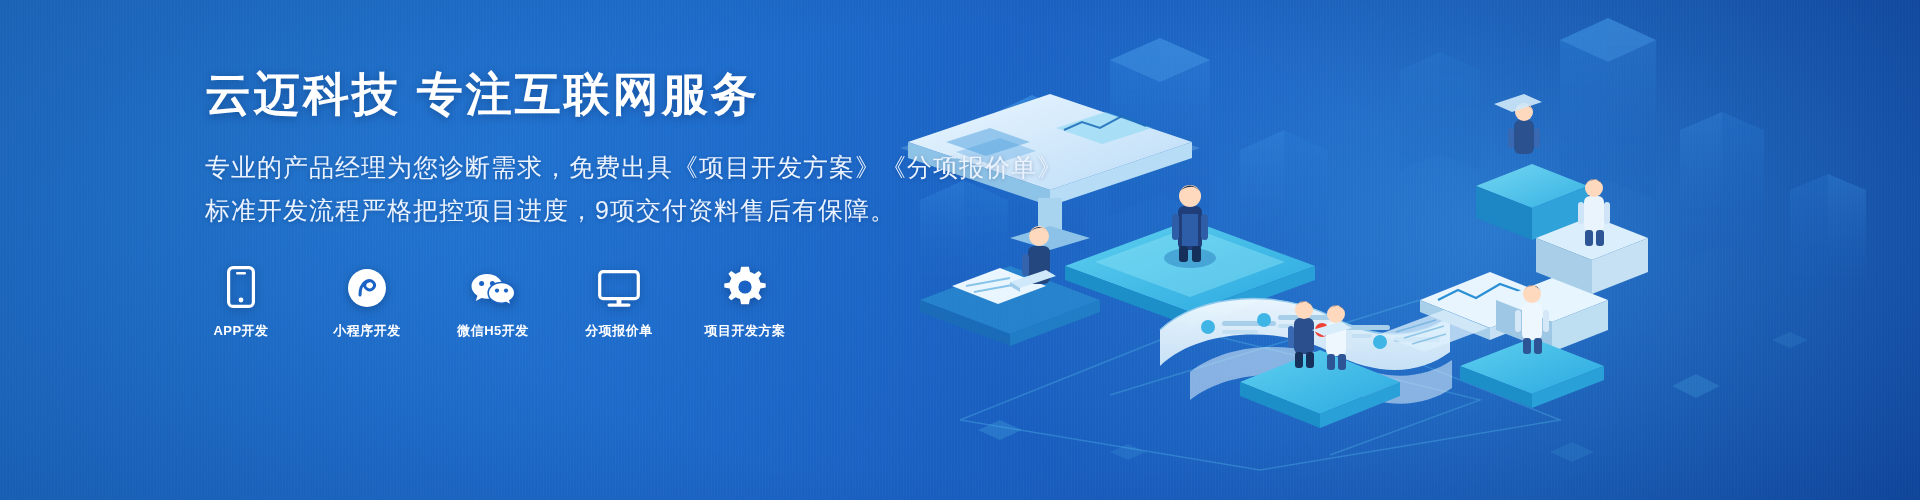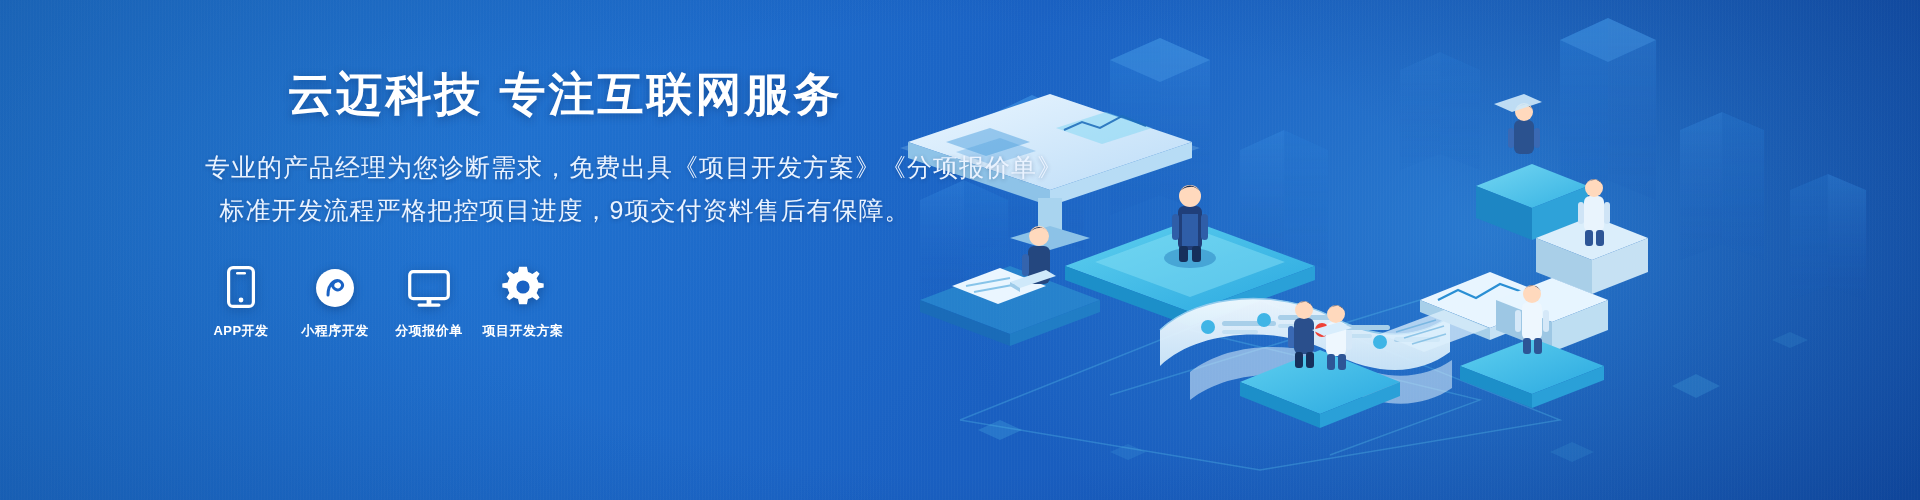--- a/index.html
+++ b/index.html
@@ -23,35 +23,35 @@
       rgba(0,0,0,0) 1px, rgba(0,0,0,0) 3px);
     pointer-events:none;
   }
   .vignette{
     position:absolute; inset:0;
     background:radial-gradient(ellipse 1250px 560px at 50% 50%, rgba(0,0,0,0) 40%, rgba(6,40,92,0.30) 100%);
     pointer-events:none;
   }
 
   
-  .copy{ position:absolute; left:205px; top:66px; width:720px; z-index:6;text-align:center; }
+  .copy{ position:absolute; left:205px; top:66px; width:720px; z-index:6; }
   .title{
     font-size:46px; font-weight:bold; color:#ffffff; letter-spacing:3px;
     line-height:1.25; white-space:nowrap;
     text-shadow:0 2px 8px rgba(3,30,74,0.35);
   }
   .subtitle{ margin-top:22px; }
   .sub-line{
     font-size:25px; color:#eaf3ff; letter-spacing:1px;
     line-height:1.72; white-space:nowrap;
     text-shadow:0 1px 4px rgba(3,30,74,0.30);
   }
 
   
-  .services{ display:flex; margin-top:34px; }
+  .services{ display:flex; margin-top:34px;gap:32px; }
   .service{
     display:flex; flex-direction:column; align-items:center;
     width:72px; margin-right:22px; cursor:pointer;
   }
   .service .ico{
     height:42px; display:flex; align-items:flex-end; justify-content:center;
   }
   .service .ico svg{ display:block; filter:drop-shadow(0 2px 5px rgba(3,30,74,0.35)); }
   .service .lbl{
     margin-top:14px; font-size:13px; color:#ffffff; font-weight:bold;
@@ -339,20 +339,37 @@
       <div class="service">
         <span class="ico">
           <svg width="40" height="40" viewBox="0 0 40 40">
             <circle cx="20" cy="20" r="19" fill="#ffffff"></circle>
             <path d="M13 27 C 13 14, 22 10, 26 14 C 30 18, 25 24, 20 21 C 16 18.5, 17.5 13.5, 22 13" fill="none" stroke="#1a62c4" stroke-width="3" stroke-linecap="round"></path>
           </svg>
         </span>
         <span class="lbl">小程序开发</span>
       </div>
 
+      <div class="service">
+        <span class="ico">
+          <svg width="46" height="40" viewBox="0 0 46 40">
+            <path d="M17 6 C 8.2 6, 1.5 11.6, 1.5 18.3 C 1.5 22.1, 3.8 25.5, 7.4 27.7
+                     L 5.8 33 L 11.6 30 C 13.3 30.5, 15.1 30.8, 17 30.8
+                     C 25.8 30.8, 32.5 25.1, 32.5 18.3 C 32.5 11.6, 25.8 6, 17 6 Z" fill="#ffffff"></path>
+            <circle cx="11.6" cy="15.4" r="2.5" fill="#1a62c4"></circle>
+            <circle cx="22.4" cy="15.4" r="2.5" fill="#1a62c4"></circle>
+            <path d="M31.5 14.5 C 23.9 14.5, 18.2 19.2, 18.2 24.9 C 18.2 30.6, 23.9 35.3, 31.5 35.3
+                     C 33.1 35.3, 34.6 35.1, 36.1 34.6 L 41.4 37.2 L 39.9 32.7
+                     C 42.8 30.8, 44.8 28.0, 44.8 24.9 C 44.8 19.2, 39.1 14.5, 31.5 14.5 Z" fill="#ffffff" stroke="#1a62c4" stroke-width="1.6"></path>
+            <circle cx="27" cy="22.6" r="2.1" fill="#1a62c4"></circle>
+            <circle cx="36" cy="22.6" r="2.1" fill="#1a62c4"></circle>
+          </svg>
+        </span>
+        <span class="lbl">微信H5开发</span>
+      </div>
 
       <div class="service">
         <span class="ico">
           <svg width="42" height="38" viewBox="0 0 42 38">
             <rect x="1.7" y="1.7" width="38.6" height="27" rx="3.5" fill="none" stroke="#ffffff" stroke-width="3.2"></rect>
             <rect x="18.6" y="28.7" width="4.8" height="5.5" fill="#ffffff"></rect>
             <rect x="9.5" y="33.5" width="23" height="3.2" rx="1.6" fill="#ffffff"></rect>
           </svg>
         </span>
         <span class="lbl">分项报价单</span>

